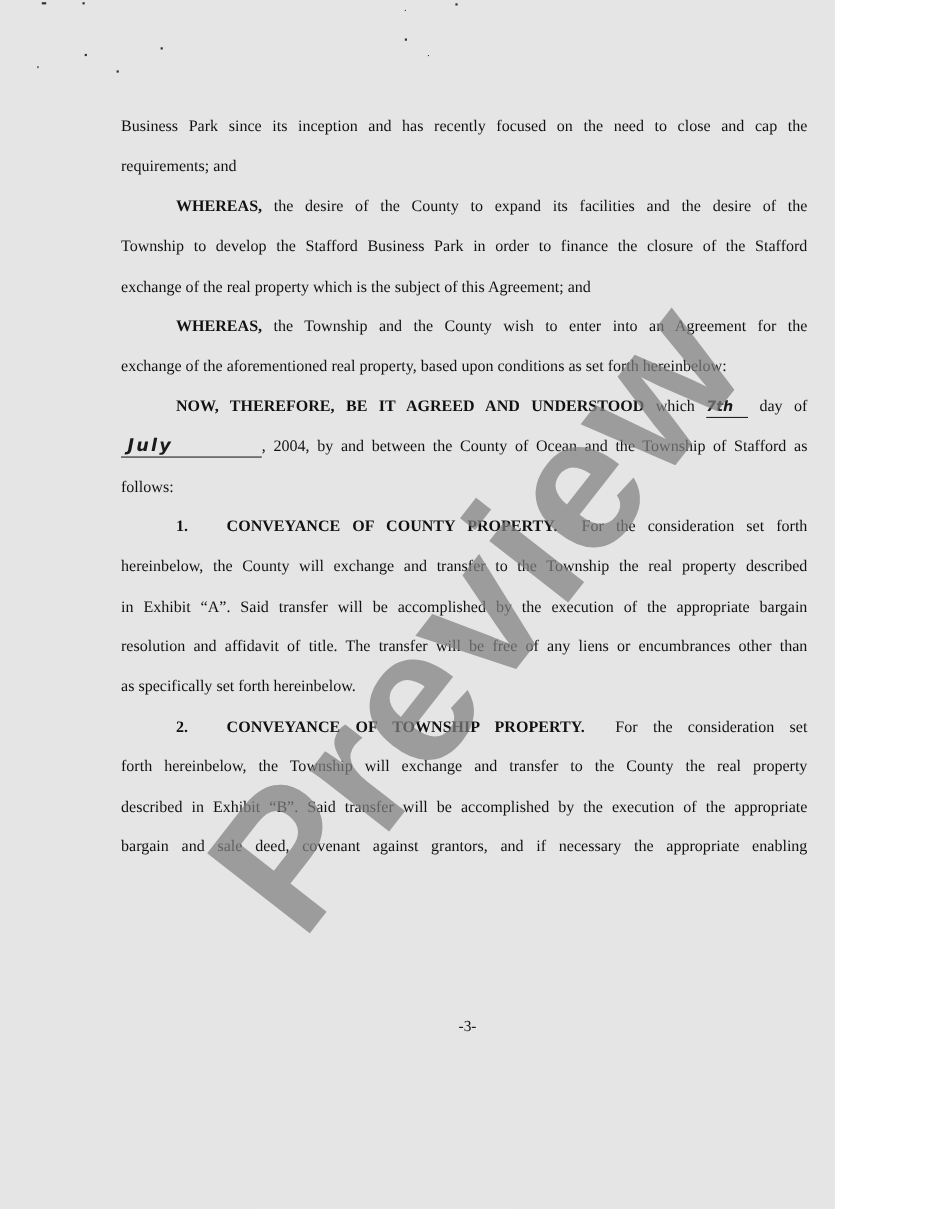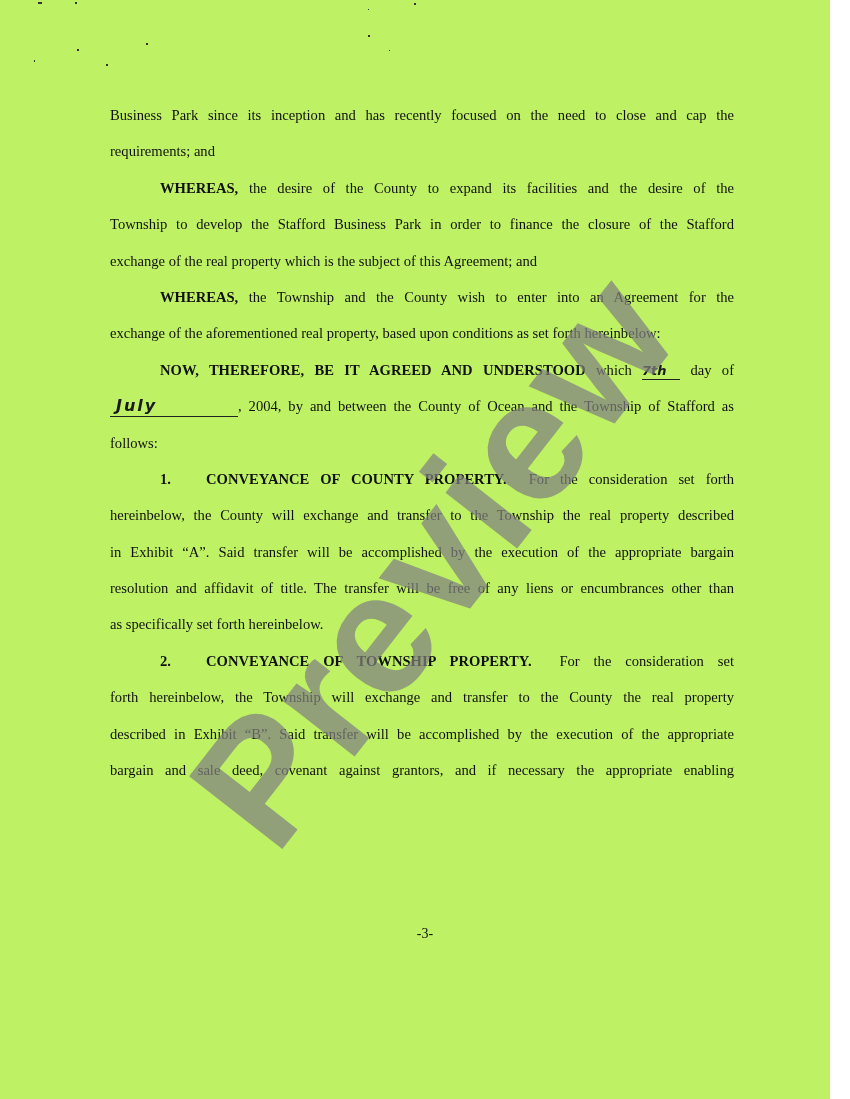--- a/index.html
+++ b/index.html
@@ -11,22 +11,22 @@
       width: 850px;
       height: 1099px;
       position: relative;
       overflow: hidden;
       font-family: "Liberation Serif", "DejaVu Serif", serif;
       color: #111111;
     }
     .page {
       position: absolute;
       left: 0; top: 0;
-      width: 830px; height: 1099px;
-      background: #bef264;
+      width: 759px; height: 1099px;
+      background: #e5e5e5;
     }
     .text-block {
       position: absolute;
       left: 110px;
       width: 624px;
       font-size: 14.6px;
       line-height: 36.4px;
       text-align: justify;
     }
     .line {

